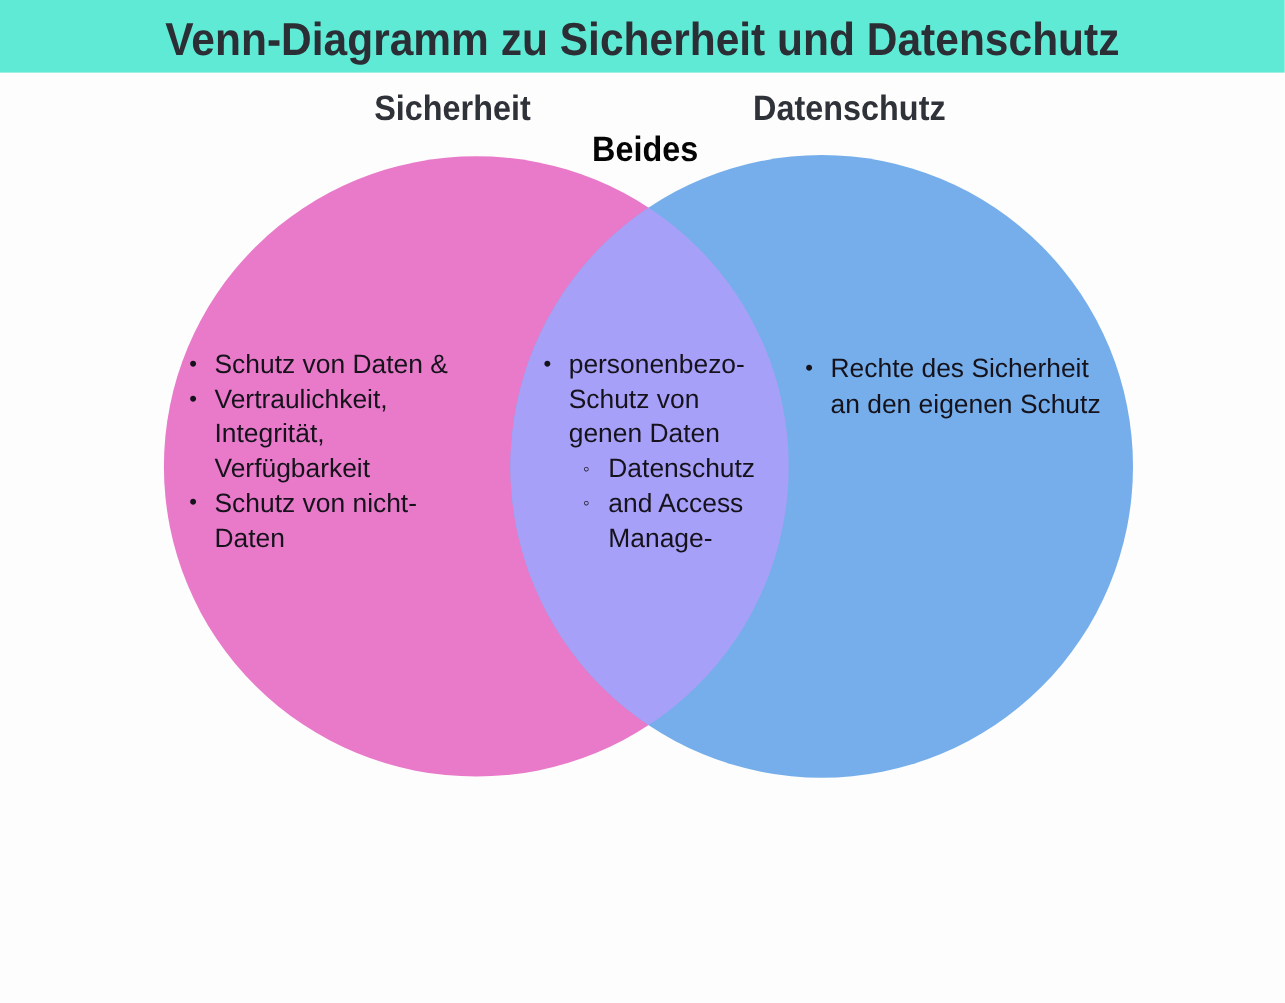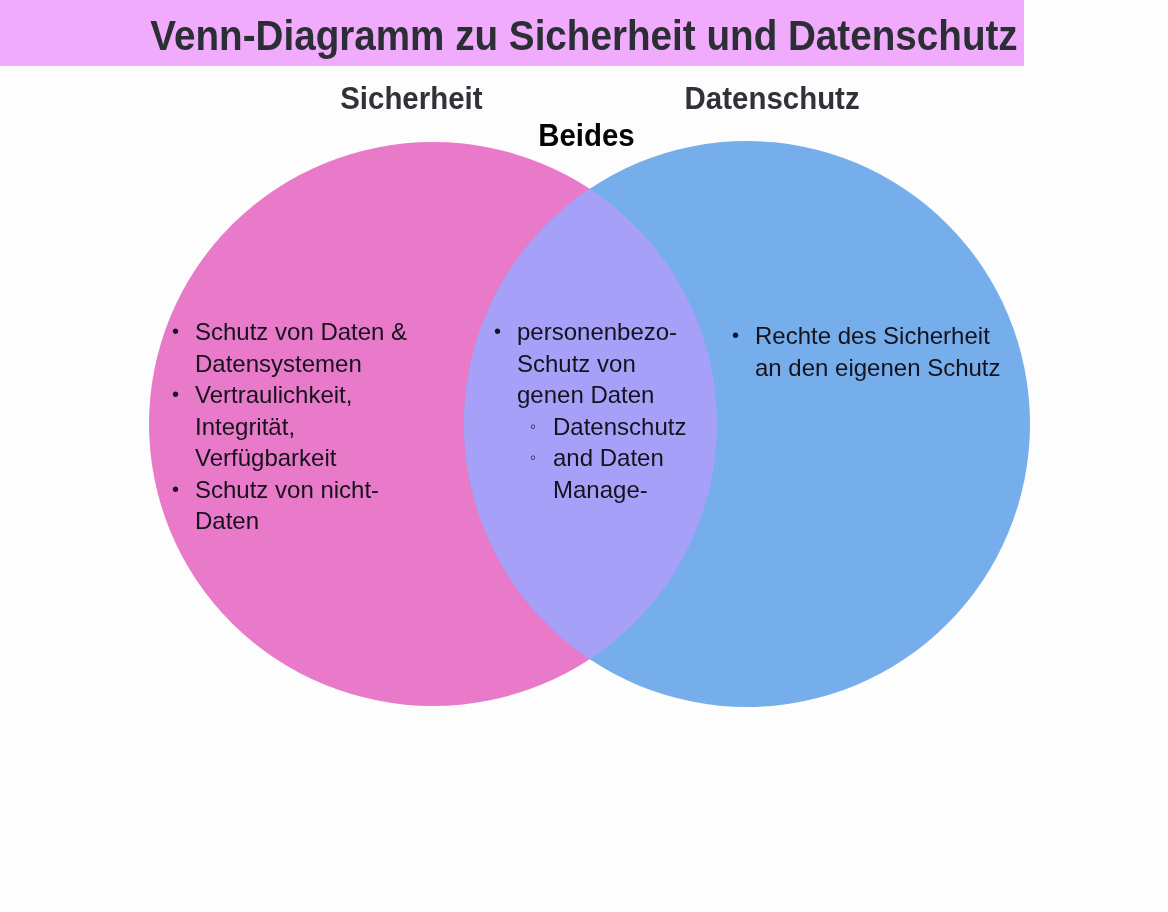--- a/index.html
+++ b/index.html
@@ -3,22 +3,22 @@
   <meta charset="utf-8">
   <style>
     html, body { margin: 0; padding: 0; }
     body {
       width: 1168px; height: 912px; position: relative; overflow: hidden;
       background: #fdfdfd;
       font-family: "Liberation Sans", "DejaVu Sans", sans-serif;
       color: #14141c;
     }
     .header {
-      position: absolute; left: 0; top: 0; width: 1024px; height: 66px;
-      background: #f0abfc;
+      position: absolute; left: 0; top: 0; width: 1168px; height: 66px;
+      background: #5eead4;
     }
     .title {
       position: absolute; left: 0; top: 12px; width: 1168px; text-align: center;
       font-size: 42px; font-weight: bold; color: #2b2f35; letter-spacing: 0px;
       transform: scaleX(0.92); transform-origin: center;
       white-space: nowrap;
     }
     .set-label {
       position: absolute; font-size: 32px; font-weight: bold; color: #2f3238;
       white-space: nowrap; transform: scaleX(0.92);
@@ -61,21 +61,20 @@
 
 <div class="set-label lbl-left">Sicherheit</div>
 <div class="set-label lbl-right">Datenschutz</div>
 <div class="set-label lbl-both">Beides</div>
 
 <div class="textblock block-left">
   <ul>
     <li>
       <span class="bullet">•</span>
       <div>Schutz von Daten &amp;</div>
-      <div>Datensystemen</div>
     </li>
     <li>
       <span class="bullet">•</span>
       <div>Vertraulichkeit,</div>
       <div>Integrität,</div>
       <div>Verfügbarkeit</div>
     </li>
     <li>
       <span class="bullet">•</span>
       <div>Schutz von nicht-</div>
@@ -91,21 +90,21 @@
       <div>personenbezo-</div>
       <div>Schutz von</div>
       <div>genen Daten</div>
     </li>
     <li class="sub">
       <span class="bullet">◦</span>
       <div>Datenschutz</div>
     </li>
     <li class="sub">
       <span class="bullet">◦</span>
-      <div>and Daten</div>
+      <div>and Access</div>
       <div>Manage-</div>
     </li>
   </ul>
 </div>
 
 <div class="textblock block-right">
   <ul>
     <li>
       <span class="bullet">•</span>
       <div>Rechte des Sicherheit</div>

